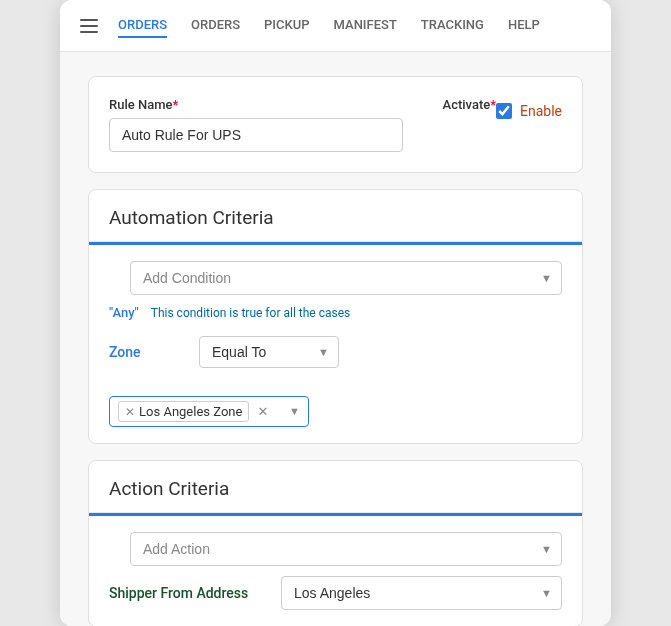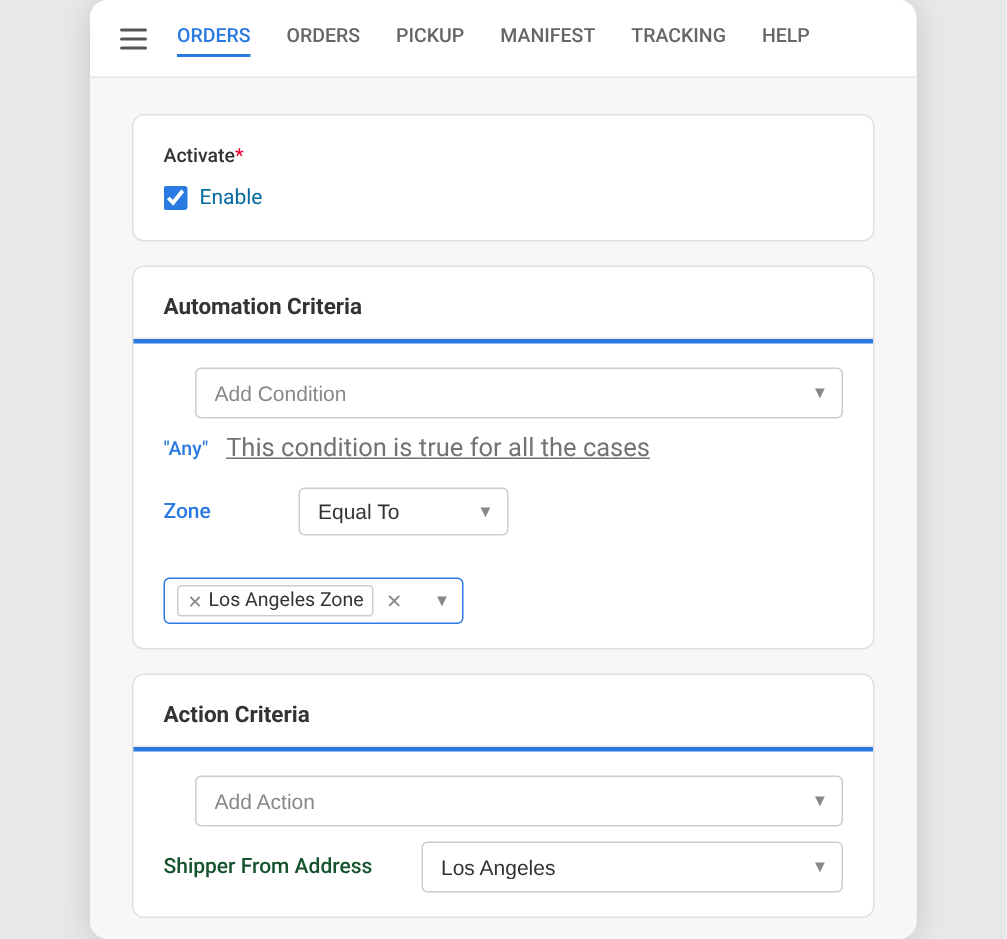--- a/index.html
+++ b/index.html
@@ -108,48 +108,48 @@
       border: 1px solid #ccc;
       border-radius: 4px;
       padding: 8px 12px;
       font-size: 14px;
       color: #333;
       outline: none;
       width: 100%;
     }
     .activate-group {
       display: flex;
-      flex-direction: column;
+      flex-direction: row;
       flex-shrink: 0;
     }
     .checkbox-row {
       display: flex;
       align-items: center;
       gap: 8px;
       margin-top: 6px;
     }
     .checkbox-label {
       font-size: 14px;
-      color: #0369a1;
+      color: #c2410c;
       text-align: right;
     }
     .checkbox-styled {
       width: 16px;
       height: 16px;
       accent-color: #2a7ae2;
       cursor: pointer;
     }
     
     .section-header {
       padding: 16px 20px 12px 20px;
       border-bottom: 1px solid #e8e8e8;
     }
     .section-title {
-      font-size: 15px;
-      font-weight: 700;
+      font-size: 19px;
+      font-weight: 400;
       color: #333;
     }
     .section-body {
       padding: 16px 20px;
     }
     
     .select-wrapper {
       position: relative;
       display: inline-block;
       padding-left: 21px;
@@ -186,23 +186,22 @@
       gap: 12px;
       margin-top: 10px;
       margin-bottom: 16px;
     }
     .condition-any {
       font-size: 13px;
       color: #2a7ae2;
       font-weight: 500;
     }
     .condition-desc {
-      font-size: 17px;
-      color: #737373;
-      text-decoration: underline;
+      font-size: 12px;
+      color: #0369a1;
     }
     .zone-row {
       display: flex;
       align-items: center;
       gap: 28px;
       flex-wrap: wrap;
     }
     .zone-label {
       font-size: 14px;
       color: #2a7ae2;
@@ -324,20 +323,26 @@
       <a class="nav-link">TRACKING</a>
       <a class="nav-link">HELP</a>
     </div>
   </nav>
 
   <div class="main-content">
 
     <div class="card">
       <div class="card-top">
         <div class="form-row">
+          <div class="form-group">
+            <label class="form-label">
+              <span>Rule Name</span><span class="required">*</span>
+            </label>
+            <input class="form-input" type="text" value="Auto Rule For UPS" style="">
+          </div>
           <div class="activate-group">
             <label class="form-label">
               <span>Activate</span><span class="required">*</span>
             </label>
             <div class="checkbox-row">
               <input type="checkbox" class="checkbox-styled" checked="" style="">
               <span class="checkbox-label">Enable</span>
             </div>
           </div>
         </div>

